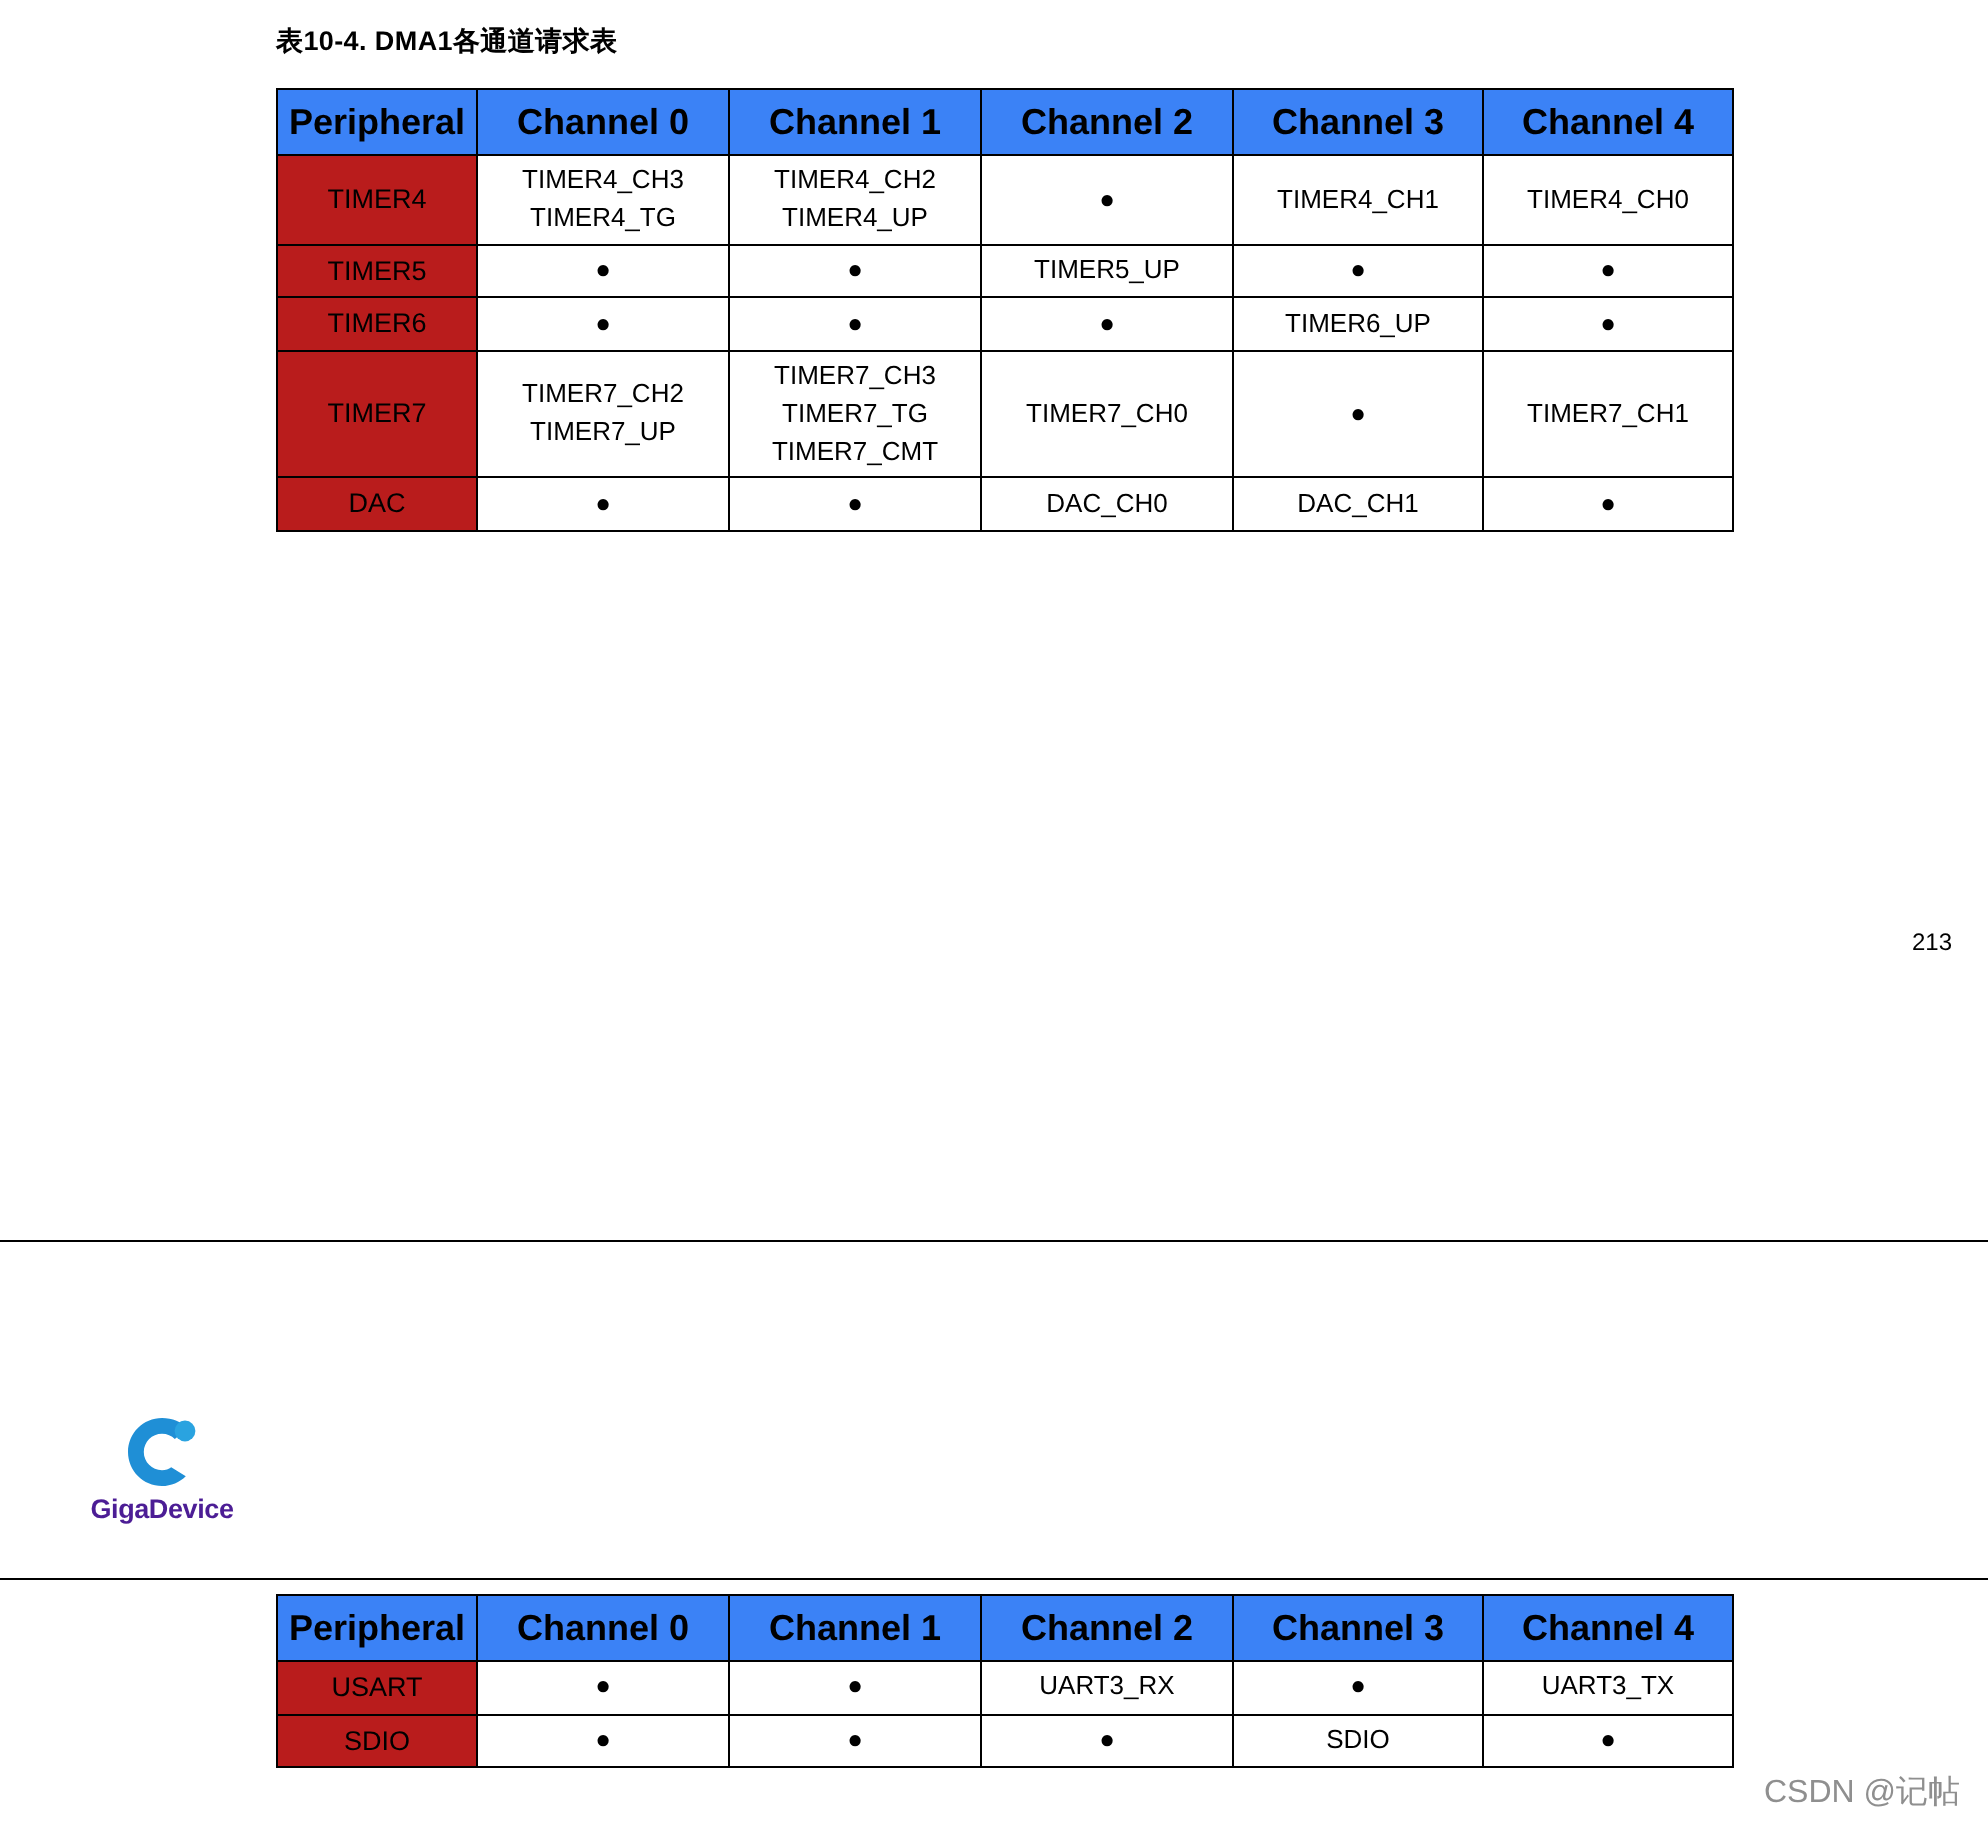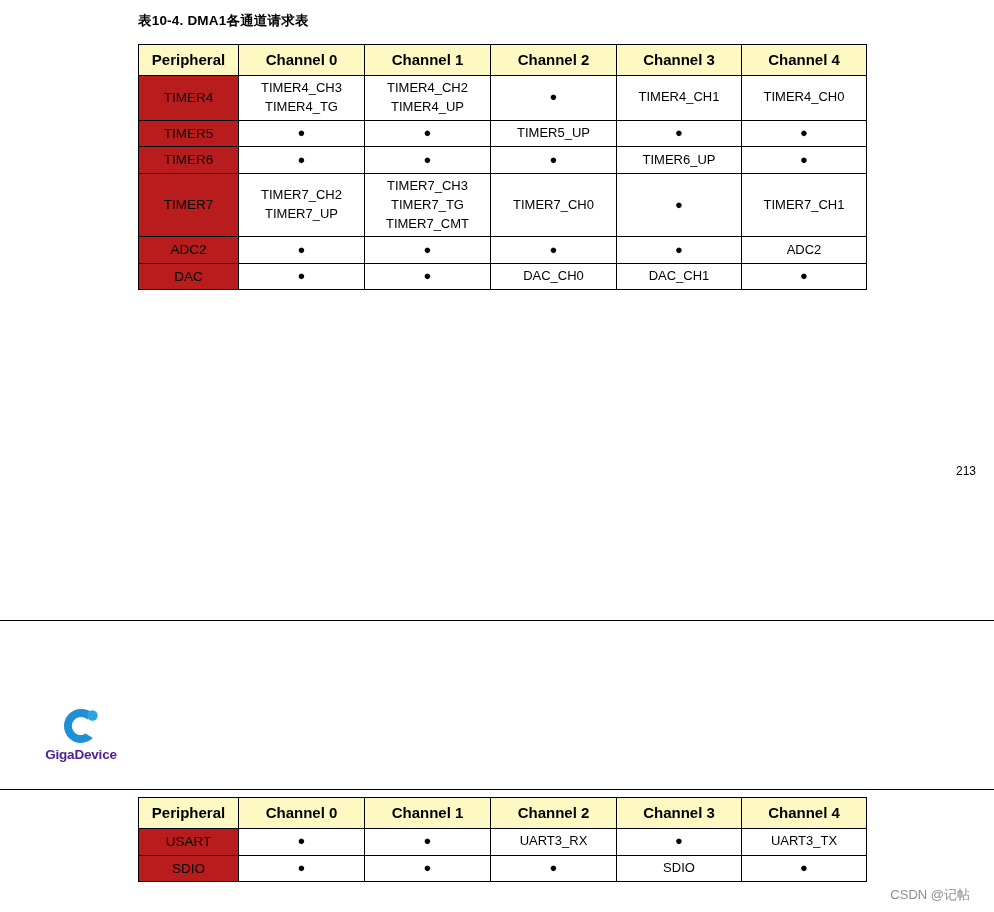--- a/index.html
+++ b/index.html
@@ -38,23 +38,23 @@
   }
   table.dma td, table.dma th {
     border: 1px solid #000000;
     text-align: center;
     vertical-align: middle;
     padding: 3px 2px;
     line-height: 1.45;
     word-break: break-word;
   }
   table.dma thead th {
-    background: #fef9c3;
+    background: #3b82f6;
     font-weight: bold;
-    font-size: 15px;
+    font-size: 18px;
     height: 24px;
   }
   table.dma td.periph {
     background: #b91c1c;
     font-weight: normal;
     font-size: 13.5px;
   }
   table.dma td.cell {
     background: #ffffff;
     font-size: 13px;
@@ -139,23 +139,23 @@
   #table2-wrap table.dma { width: 728px; }
   #table2-wrap col.c0 { width: 100px; }
   #table2-wrap col.c1 { width: 126px; }
   #table2-wrap col.c2 { width: 126px; }
   #table2-wrap col.c3 { width: 126px; }
   #table2-wrap col.c4 { width: 125px; }
   #table2-wrap col.c5 { width: 125px; }
 
   .watermark {
     position: absolute;
-    right: 24px;
+    right: 14px;
     top: 886px;
-    font-size: 13px;
+    font-size: 16px;
     color: #8f8f8f;
   }
 </style>
 </head>
 <body>
 
 <div class="page">
 
   <div class="table-caption">表10-4. DMA1各通道请求表</div>
 
@@ -251,32 +251,20 @@
               </div>
             </td>
             <td class="cell"><span class="dot">●</span></td>
             <td class="cell">
               <div class="stack">
                 <div>TIMER7_CH1</div>
               </div>
             </td>
           </tr>
           <tr>
-            <td class="periph">ADC2</td>
-            <td class="cell"><span class="dot">●</span></td>
-            <td class="cell"><span class="dot">●</span></td>
-            <td class="cell"><span class="dot">●</span></td>
-            <td class="cell"><span class="dot">●</span></td>
-            <td class="cell">
-              <div class="stack">
-                <div>ADC2</div>
-              </div>
-            </td>
-          </tr>
-          <tr>
             <td class="periph">DAC</td>
             <td class="cell"><span class="dot">●</span></td>
             <td class="cell"><span class="dot">●</span></td>
             <td class="cell">
               <div class="stack">
                 <div>DAC_CH0</div>
               </div>
             </td>
             <td class="cell">
               <div class="stack">

